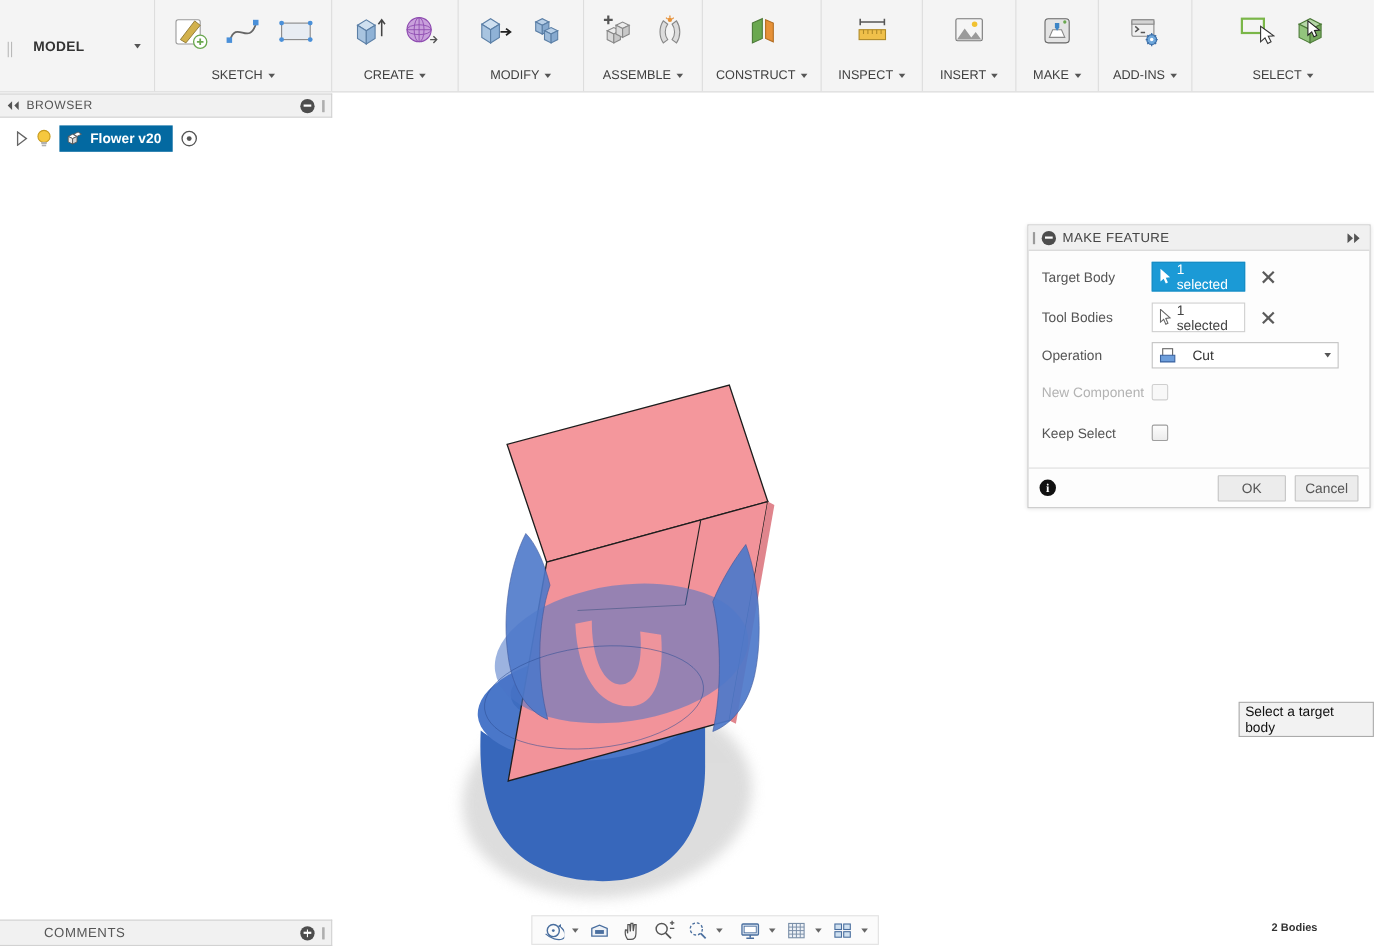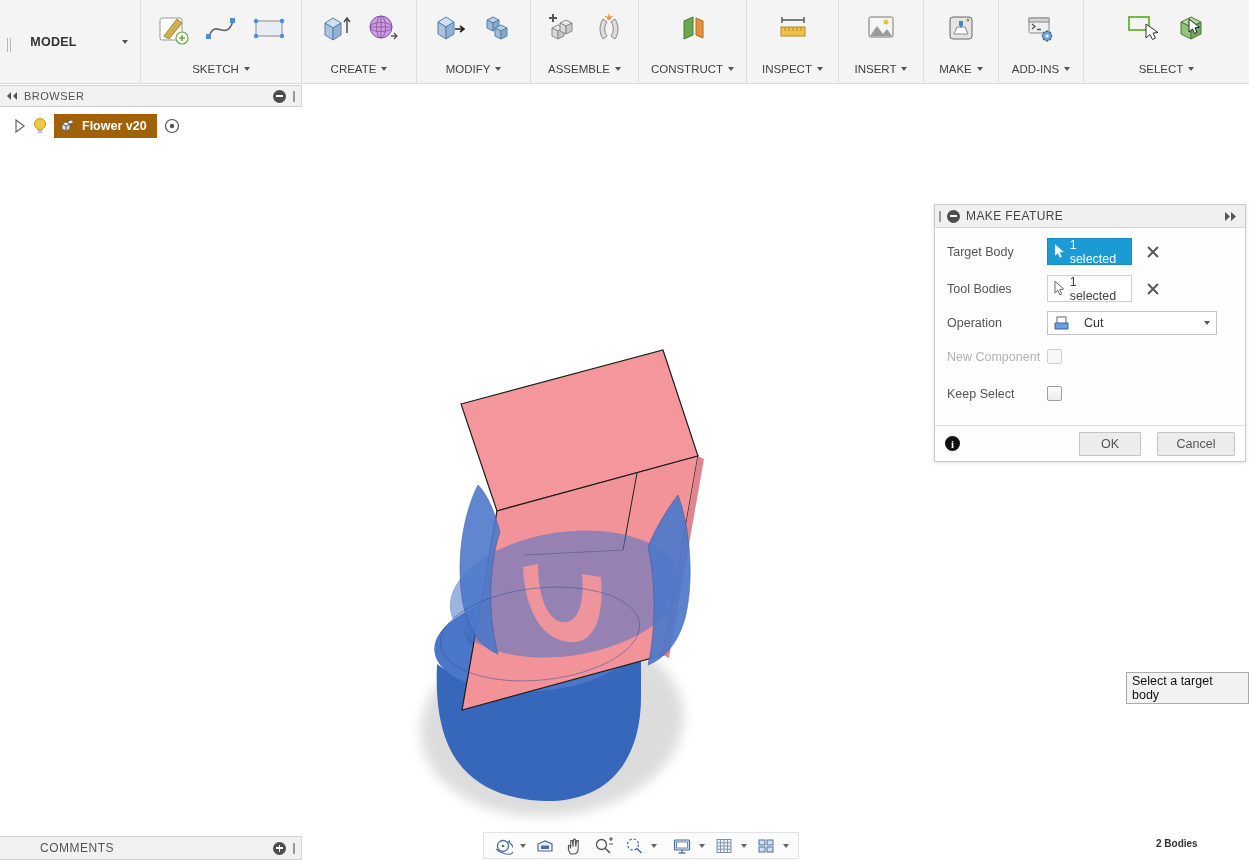--- a/index.html
+++ b/index.html
@@ -27,21 +27,21 @@
   .browser-title { font-size:11px; color:#555; letter-spacing:.5px; margin-left:6px; flex:1; }
   .circle-btn { width:13px; height:13px; border-radius:50%; background:#4d4d4d; color:#fff;
     display:flex; align-items:center; justify-content:center; font-size:11px; line-height:1; cursor:pointer; }
   .circle-btn .bar { width:7px; height:1.6px; background:#fff; display:block; }
   .circle-btn .plus { position:relative; width:7px; height:7px; }
   .circle-btn .plus::before,.circle-btn .plus::after { content:""; position:absolute; background:#fff; }
   .circle-btn .plus::before { left:0; top:2.7px; width:7px; height:1.6px; }
   .circle-btn .plus::after { left:2.7px; top:0; width:1.6px; height:7px; }
   .vgrip { width:2px; height:11px; border-left:1px solid #9a9a9a; border-right:1px solid #9a9a9a; margin-left:7px; }
   .browser-row { position:absolute; left:14px; top:112px; height:27px; display:flex; align-items:center; gap:7px; }
-  .browser-chip { height:24px; background:#a16207; display:flex; align-items:center; gap:6px; padding:0 10px 0 6px; cursor:pointer; }
+  .browser-chip { height:24px; background:#0369a1; display:flex; align-items:center; gap:6px; padding:0 10px 0 6px; cursor:pointer; }
   .browser-chip span { color:#fff; font-size:12.5px; font-weight:bold; }
 
   
   .viewport { position:absolute; left:0; top:107px; width:1249px; height:729px; background:#fff; }
 
   
   .dialog { position:absolute; left:934px; top:204px; width:312px; height:258px;
     background:#fdfdfd; border:1px solid #c9c9c9; box-shadow:0 1px 4px rgba(0,0,0,.12); }
   .dlg-header { height:23px; background:#f0f0f0; border-bottom:1px solid #d5d5d5;
     display:flex; align-items:center; padding:0 8px 0 4px; }
@@ -60,24 +60,24 @@
   .op-select .caret { margin-left:auto; }
   .checkbox { width:15px; height:15px; border:1px solid #9e9e9e; border-radius:2px;
     background:linear-gradient(#fdfdfd,#ececec); cursor:pointer; }
   .checkbox.disabled { border-color:#cfcfcf; background:#f8f8f8; cursor:default; }
   .dlg-footer { position:absolute; left:0; bottom:0; width:100%; height:36px; border-top:1px solid #ddd;
     display:flex; align-items:center; padding:0 10px; }
   .info-circle { width:15px; height:15px; border-radius:50%; background:#111; color:#fff;
     font-size:11px; font-weight:bold; font-family:"Liberation Serif",serif; display:flex; align-items:center; justify-content:center; cursor:pointer; }
   .btn { height:24px; border:1px solid #c3c3c3; background:#ececec; color:#555; font-size:12.5px;
     display:flex; align-items:center; justify-content:center; cursor:pointer; border-radius:1px; }
-  .btn.ok { width:62px; margin-left:auto; } .btn.cancel { width:78px; margin-left:16px; }
-
-  
-  .hint-tooltip { position:absolute; left:1126px; top:672px; background:#f2f2f2; border:1px solid #ababab;
+  .btn.ok { width:62px; margin-left:auto; } .btn.cancel { width:58px; margin-left:8px; }
+
+  
+  .hint-tooltip { position:absolute; left:1126px; top:638px; background:#f2f2f2; border:1px solid #ababab;
     font-size:12.5px; color:#111; padding:1px 5px; }
   .bodies-count { position:absolute; left:1156px; top:838px; font-size:10px; font-weight:bold; color:#333; }
 
   
   .comments-bar { position:absolute; left:0; top:836px; width:302px; height:24px; background:#f1f1f1;
     border:1px solid #d2d2d2; border-left:none; display:flex; align-items:center; padding:0 6px 0 40px; }
   .comments-title { font-size:12px; color:#555; letter-spacing:.5px; flex:1; }
 
   
   .nav-toolbar { position:absolute; left:483px; top:832px; height:27px; background:#fbfbfb;

